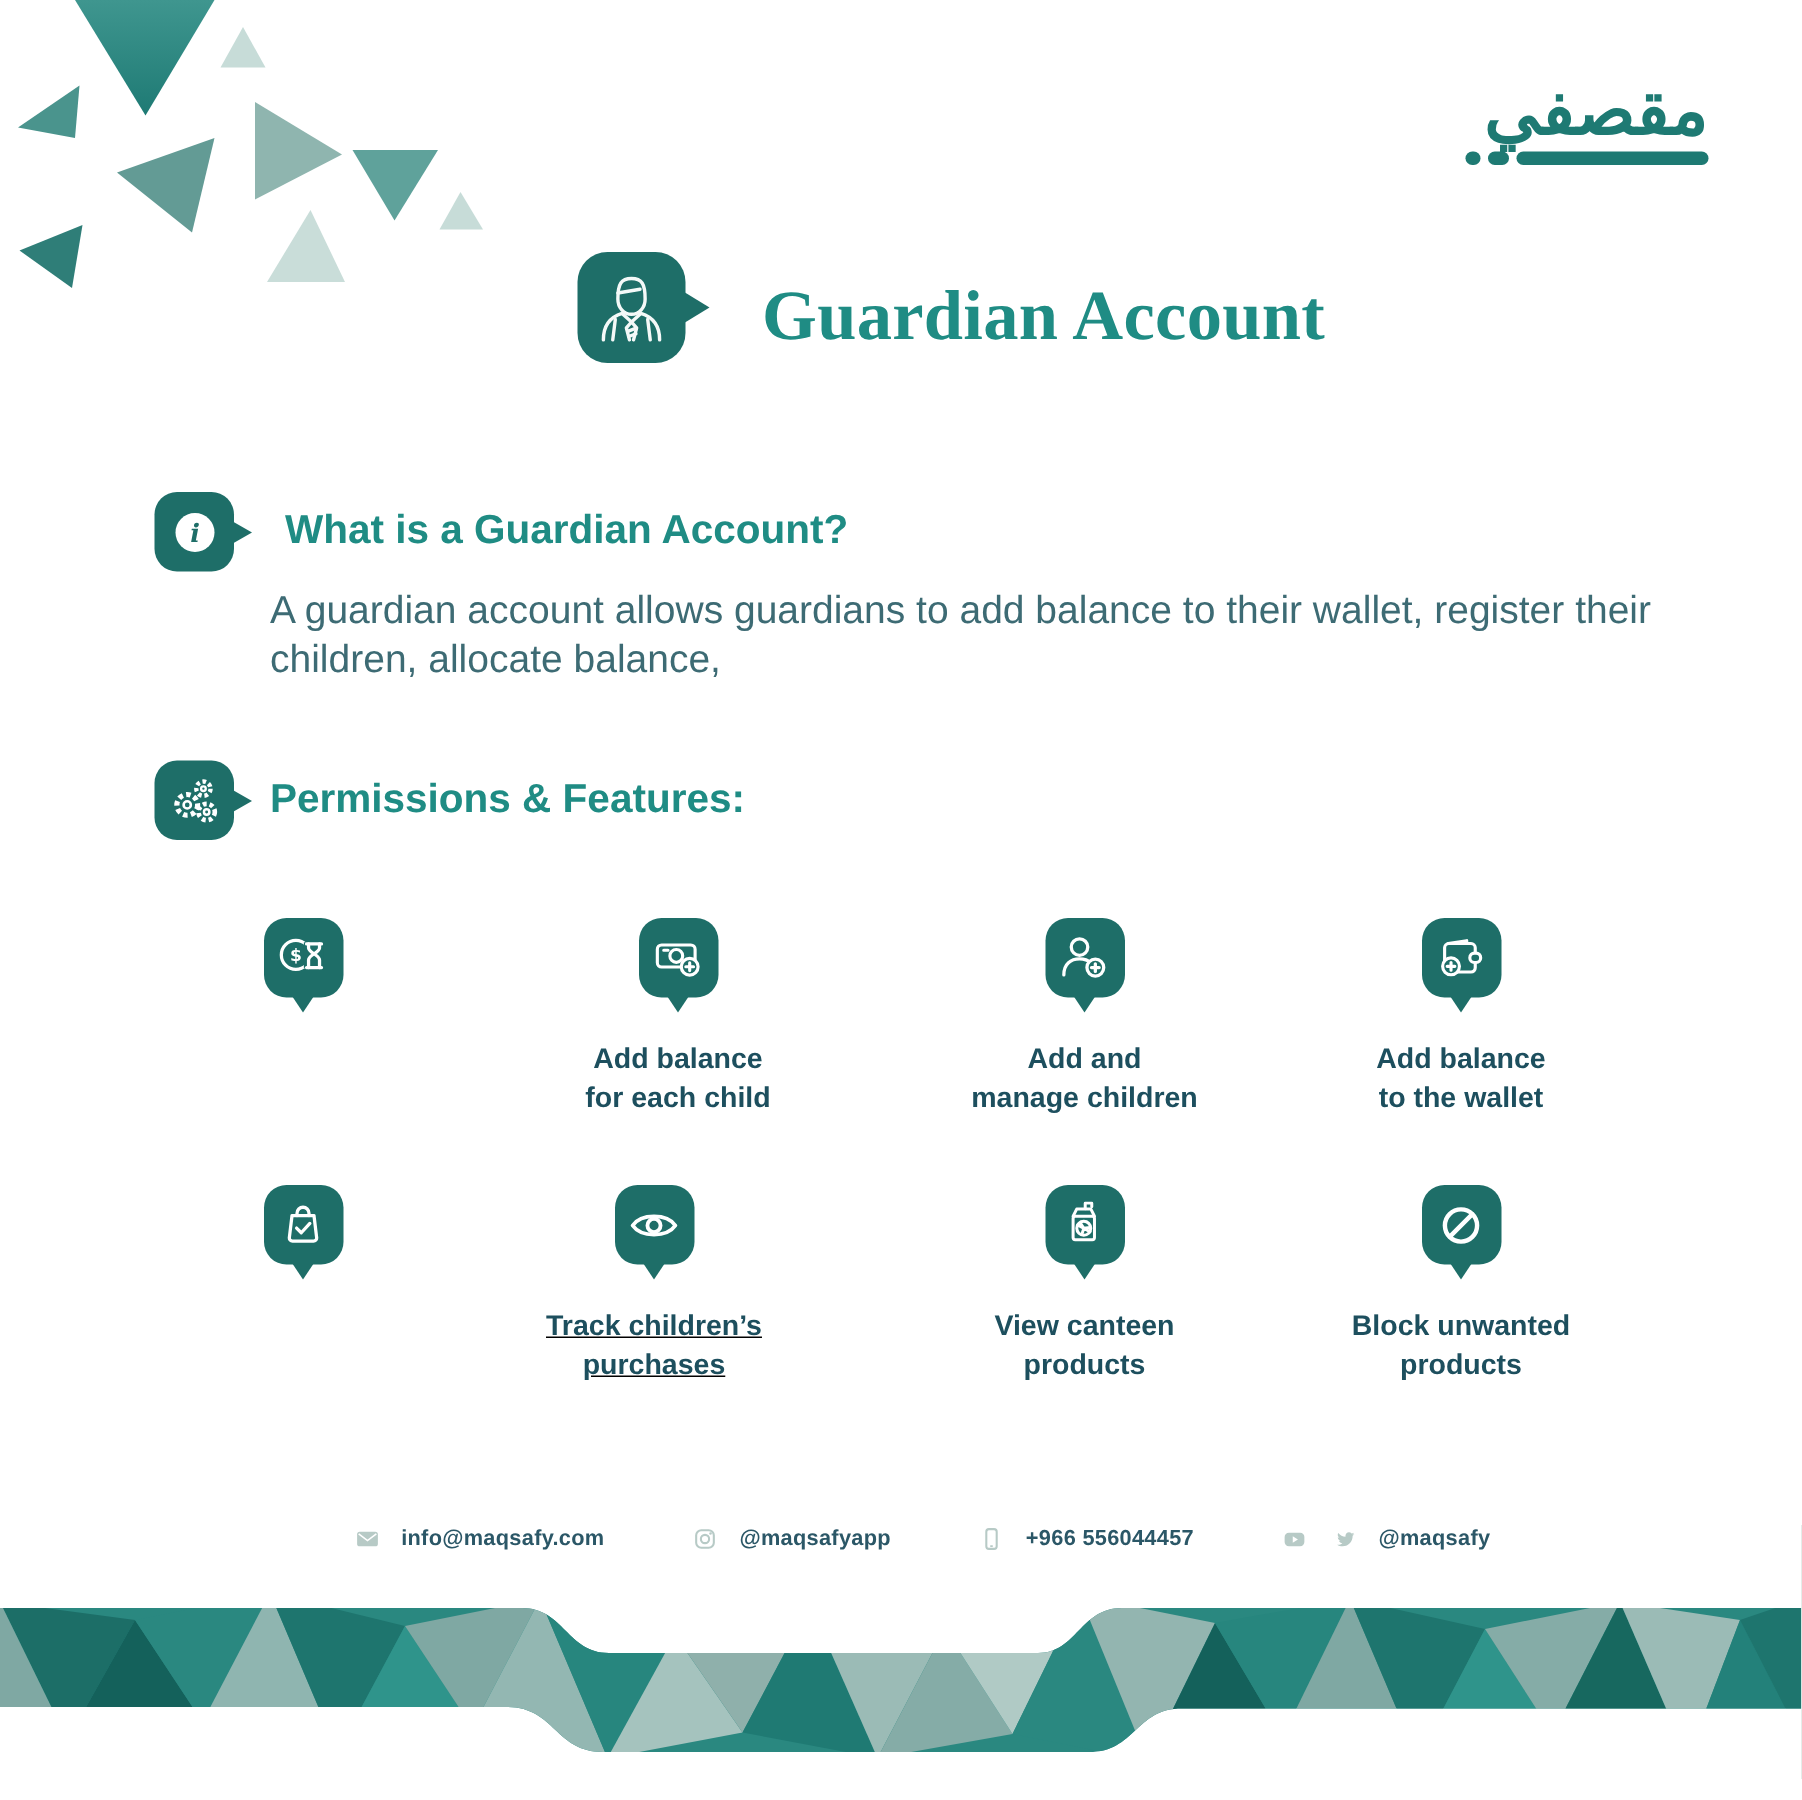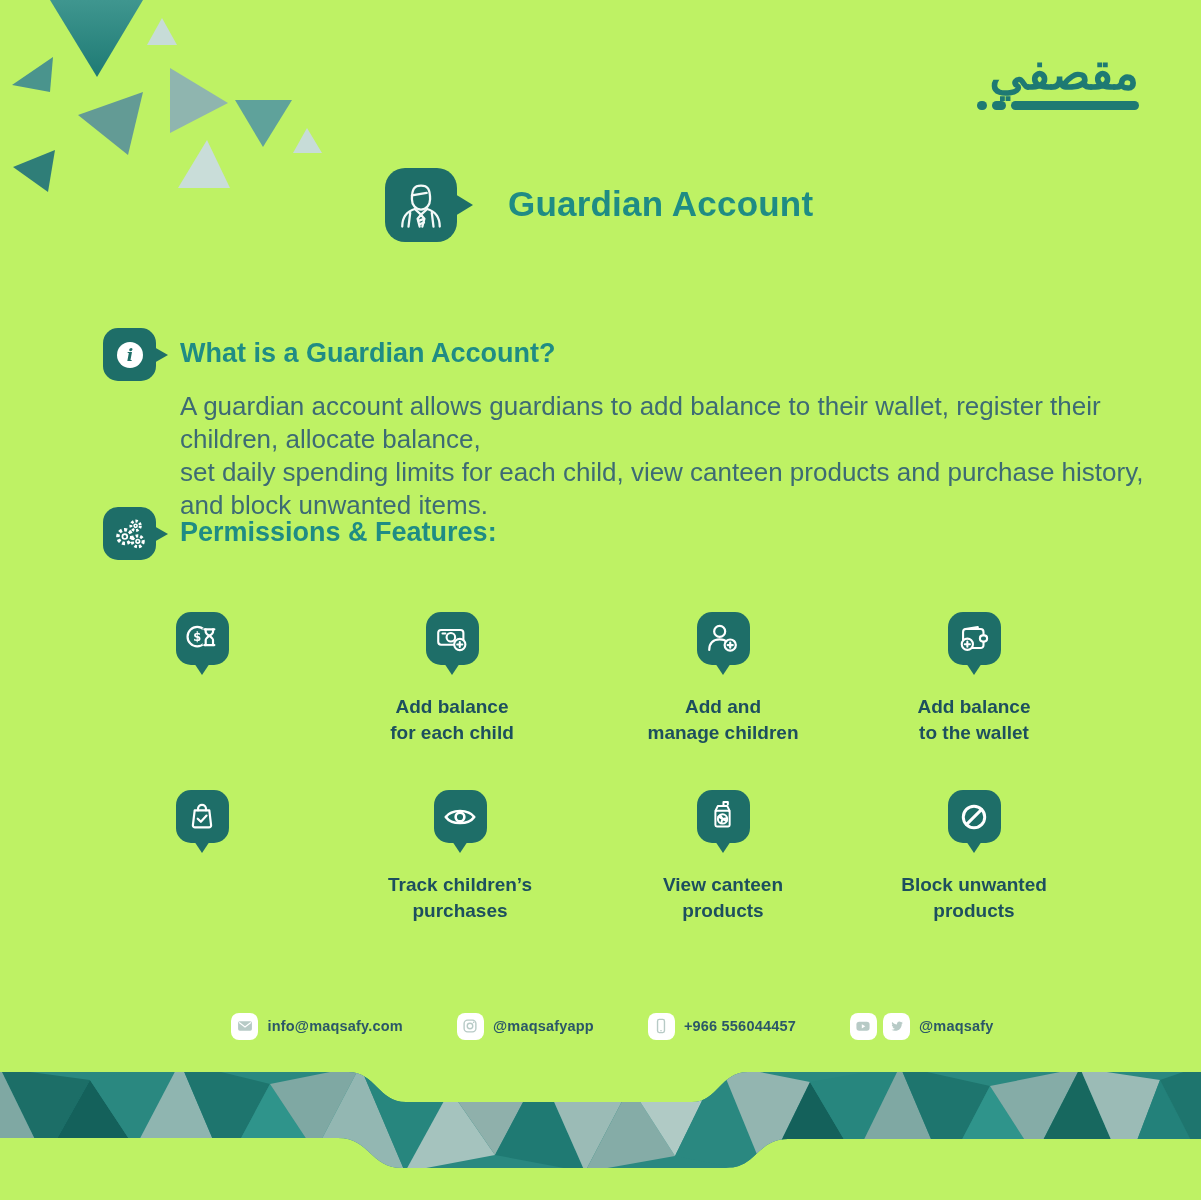--- a/index.html
+++ b/index.html
@@ -1,20 +1,20 @@
 <!DOCTYPE html>
 <html><head>
 <meta charset="utf-8">
 <style>
   * { margin:0; padding:0; box-sizing:border-box; }
   html,body { background:#cfe0da; }
   body { font-family:"Liberation Sans", sans-serif; }
   .canvas{
     position:relative; width:1201px; height:1200px; margin:0 auto;
-    background:#bef264; overflow:hidden;
+    background:#ffffff; overflow:hidden;
   }
   
   .corner-art{ position:absolute; left:0; top:0; }
   
   .logo{ position:absolute; right:62px; top:48px; width:162px; text-align:right; direction:rtl; }
   .logo-word{ font-size:46px; font-weight:bold; color:#1e7a73; line-height:1.1; letter-spacing:1px; }
   .logo-underline{ display:flex; direction:ltr; align-items:center; margin-top:2px; }
   .logo-dot{ height:9px; border-radius:4.5px; background:#1e7a73; }
   .logo-dot.d1{ width:10px; margin-right:5px; }
   .logo-dot.d2{ width:14px; margin-right:5px; }
@@ -24,21 +24,21 @@
   .bubble.right-tail::after{
     content:""; position:absolute; top:50%; transform:translateY(-50%);
     left:100%; margin-left:-2px;
     border-top:11px solid transparent; border-bottom:11px solid transparent;
     border-left:18px solid #1e6e68;
   }
   .bubble.big{ width:72px; height:74px; border-radius:20px; }
   .bubble.small{ width:53px; height:53px; border-radius:15px; }
   .bubble.small::after{ border-top-width:8px; border-bottom-width:8px; border-left-width:14px; }
   
-  .main-title{ position:absolute; left:508px; top:184px; font-size:35px; font-weight:bold; color:#1f8c84; letter-spacing:0.2px; }
+  .main-title{ position:absolute; left:508px; top:184px; font-size:47px; font-weight:bold; color:#1f8c84; letter-spacing:0.2px;font-family:Liberation Serif, serif; }
   .section-heading{ position:absolute; font-size:27px; font-weight:bold; color:#1f8c84; }
   .paragraph{ position:absolute; left:180px; top:390px; width:990px; font-size:26px; line-height:33px; color:#3d6b74; }
   
   .feature{ position:absolute; width:300px; display:flex; flex-direction:column; align-items:center; }
   .feature .icon-bubble{ position:relative; background:#1e6e68; width:53px; height:53px; border-radius:15px;
     display:flex; align-items:center; justify-content:center; }
   .feature .icon-bubble::after{
     content:""; position:absolute; left:50%; transform:translateX(-50%); top:100%; margin-top:-2px;
     border-left:8px solid transparent; border-right:8px solid transparent; border-top:12px solid #1e6e68;
   }
@@ -97,24 +97,23 @@
     </svg>
   </div>
   <div class="main-title">Guardian Account</div>
 
   <div class="bubble small right-tail" style="left:103px; top:328px;">
     <svg width="30" height="30" viewBox="0 0 30 30">
       <circle cx="15" cy="15" r="13" fill="#ffffff"></circle>
       <text x="15" y="21" text-anchor="middle" font-family="DejaVu Serif, serif" font-style="italic" font-weight="bold" font-size="17" fill="#1e6e68">i</text>
     </svg>
   </div>
-  <div class="section-heading" style="left:180px; top:338px;">What is a Guardian Account?</div>
+  <div class="section-heading" style="left:190px; top:338px;">What is a Guardian Account?</div>
   <div class="paragraph">
     <div>A guardian account allows guardians to add balance to their wallet, register their children, allocate balance,</div>
-    <div>set daily spending limits for each child, view canteen products and purchase history, and block unwanted items.</div>
   </div>
 
   <div class="bubble small right-tail" style="left:103px; top:507px;">
     <svg width="38" height="38" viewBox="0 0 44 44" fill="none">
       <circle cx="16" cy="25" r="8" stroke="#ffffff" stroke-width="4" stroke-dasharray="3.5 2.6"></circle>
       <circle cx="16" cy="25" r="2.8" stroke="#ffffff" stroke-width="2"></circle>
       <circle cx="28.5" cy="12.5" r="5.5" stroke="#ffffff" stroke-width="3.4" stroke-dasharray="2.8 2.2"></circle>
       <circle cx="28.5" cy="12.5" r="1.8" stroke="#ffffff" stroke-width="1.8"></circle>
       <circle cx="31" cy="30.5" r="6.3" stroke="#ffffff" stroke-width="3.6" stroke-dasharray="3 2.3"></circle>
       <circle cx="31" cy="30.5" r="2.1" stroke="#ffffff" stroke-width="1.9"></circle>
@@ -184,21 +183,21 @@
   <div class="feature" style="left:52px; top:790px;">
     <div class="icon-bubble">
       <svg width="38" height="38" viewBox="0 0 40 40" fill="none" stroke="#ffffff" stroke-width="2.3" stroke-linecap="round" stroke-linejoin="round">
         <path d="M12.3,13 h15.4 l1.9,15.7 a2.2,2.2 0 0 1 -2.2,2.3 h-14.8 a2.2,2.2 0 0 1 -2.2,-2.3 z"></path>
         <path d="M15.8,13 v-1.6 a4.2,4.2 0 0 1 8.4,0 v1.6"></path>
         <path d="M15.5,21.8 l3.3,3.3 l6,-6.6"></path>
       </svg>
     </div>
   </div>
 
-  <div class="feature" style="left:310px; top:790px;">
+  <div class="feature" style="left:286px; top:790px;text-decoration:underline;">
     <div class="icon-bubble">
       <svg width="38" height="38" viewBox="0 0 40 40" fill="none" stroke="#ffffff" stroke-width="2.7" stroke-linecap="round" stroke-linejoin="round">
         <path d="M5,20 C11,11.5 29,11.5 35,20 C29,28.5 11,28.5 5,20 Z"></path>
         <circle cx="20" cy="20" r="4.6"></circle>
       </svg>
     </div>
     <div class="label">
       <div>Track children’s</div>
       <div>purchases</div>
     </div>

